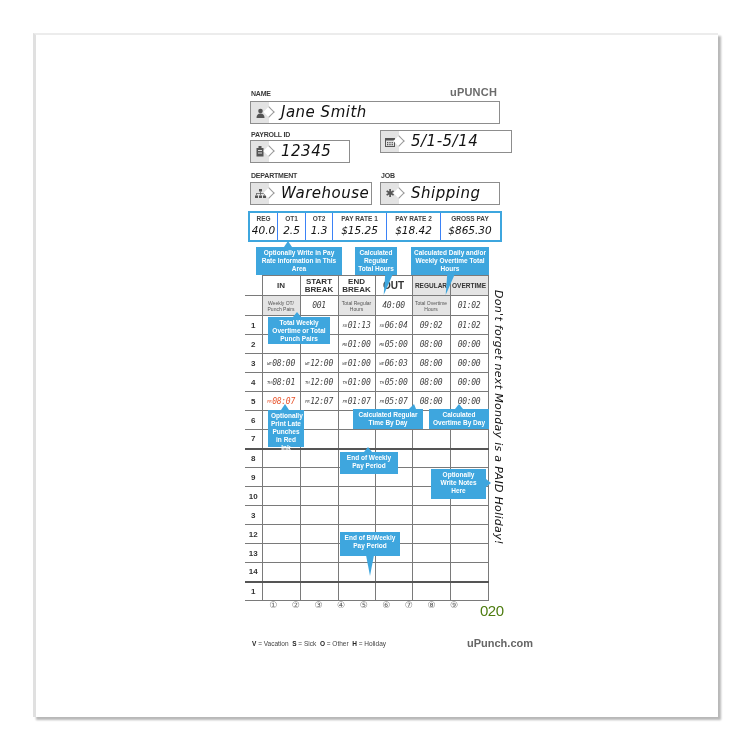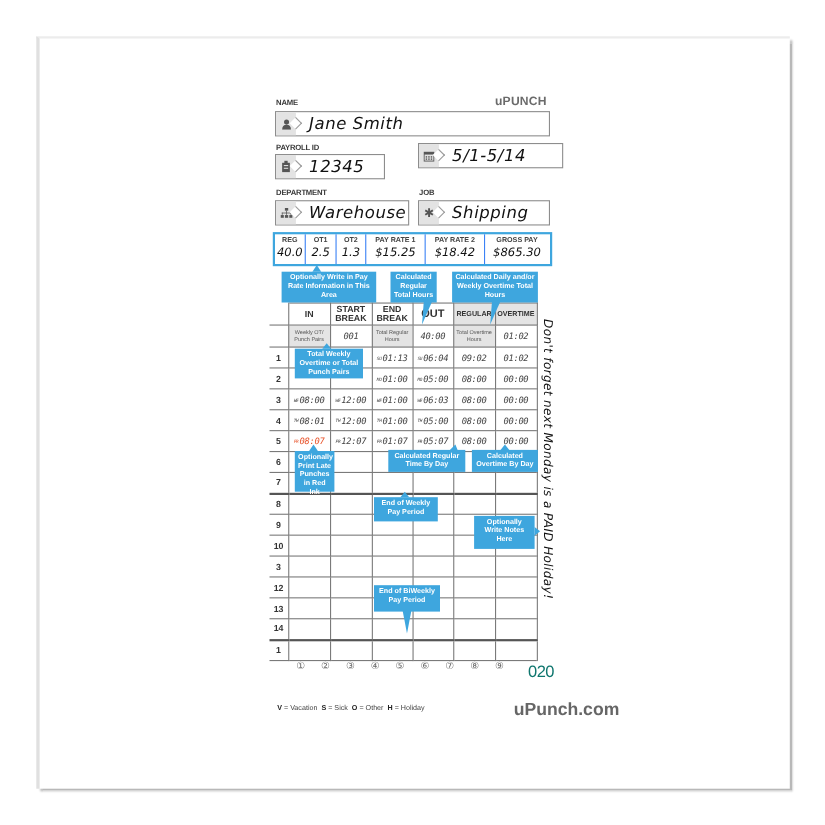--- a/index.html
+++ b/index.html
@@ -28,24 +28,24 @@
   .sub { font-size:5px; color:#555; line-height:6px; }
   .sub.gray { background:#e4e4e4; }
   .rownum { font-size:8px; font-weight:bold; color:#333; border-left:none !important; }
   .punch { font-family:"DejaVu Sans Mono", monospace; font-size:8px; color:#444; white-space:nowrap; letter-spacing:-0.3px;font-style:italic; }
   .punch .d { font-size:4px; display:inline-block; vertical-align:middle; margin-right:1px; }
   .punch.red { color:#e8532b; }
   .notes-text { position:absolute; left:489px; top:290px; width:18px; height:300px; }
   .notes-text span { position:absolute; left:50%; top:0; transform-origin:0 0; transform:rotate(90deg) translate(0,-50%); font-family:"DejaVu Sans", sans-serif; font-style:italic; font-size:11px; color:#111; white-space:nowrap; letter-spacing:0.3px; }
   .circles { position:absolute; top:600px; left:262px; width:226px; display:flex; }
   .circles span { width:22.6px; text-align:center; font-size:9px; color:#666; }
-  .serial { position:absolute; left:480px; top:602px; font-size:15px; color:#0f766e; letter-spacing:-0.5px; }
+  .serial { position:absolute; left:480px; top:602px; font-size:15px; color:#4d7c0f; letter-spacing:-0.5px; }
   .legend { position:absolute; left:252px; top:640px; font-size:6.5px; color:#444; white-space:nowrap; }
   .legend b { font-weight:bold; color:#222; }
-  .site { position:absolute; left:427px; top:637px; font-size:16px; font-weight:bold; color:#666;padding-left:40px; }
+  .site { position:absolute; left:427px; top:637px; font-size:11px; font-weight:bold; color:#666;padding-left:40px; }
 </style>
 </head>
 <body>
 
 <div class="card"></div>
 
 <div class="abs lbl" style="left:251px;top:90px;">NAME</div>
 <div class="abs brand" style="left:450px;top:86px;">uPUNCH</div>
 
 <div class="field" style="left:250px;top:101px;width:250px;">

